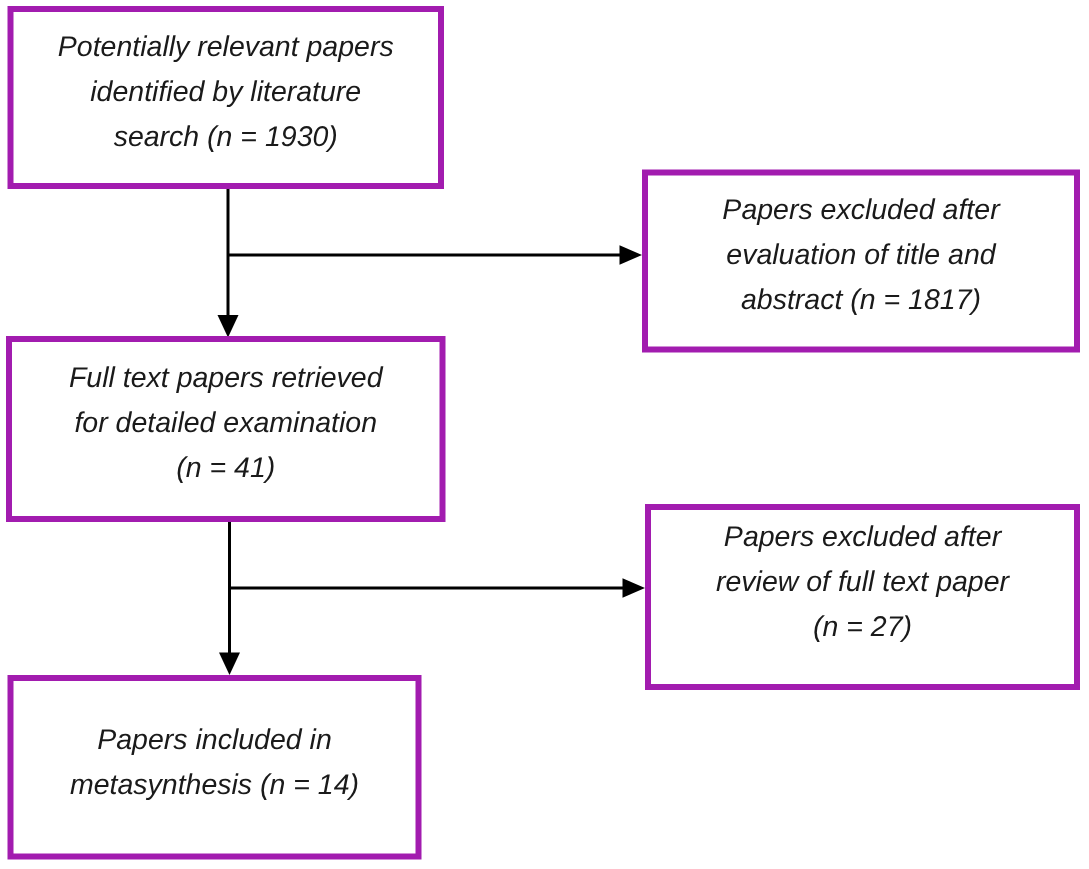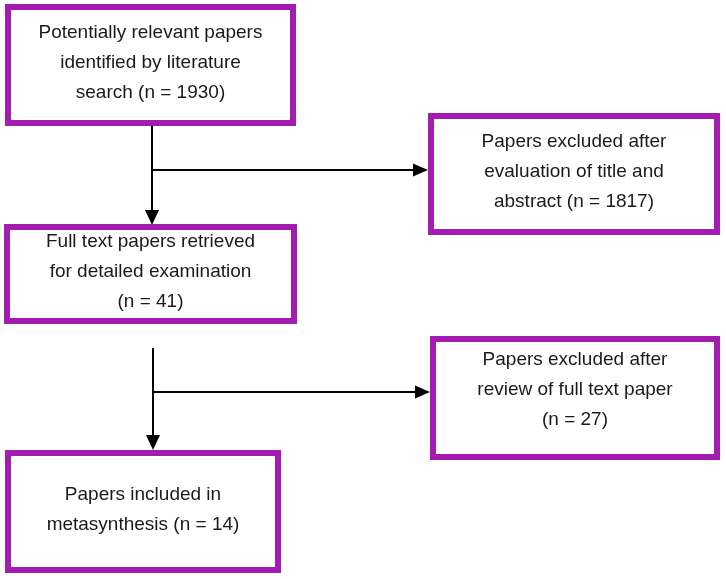--- a/index.html
+++ b/index.html
@@ -19,37 +19,38 @@
     position: absolute;
     left: 0;
     top: 0;
     width: 726px;
     height: 579px;
     pointer-events: none;
   }
   .box {
     position: absolute;
     box-sizing: border-box;
-    border: 6px solid #a21caf;
+    border: 4px solid #a21caf;
     background: #ffffff;
     display: flex;
     align-items: center;
     justify-content: center;
     text-align: center;
     padding: 4px 10px 10px 10px;
+    font-style: italic;
   }
   .box-text {
     white-space: pre-line;
     font-size: 19px;
     line-height: 30px;
     color: #1a1a1a;
   }
   .box-identified { left: 5px;   top: 4px;   width: 291px; height: 122px; }
   .box-excluded1  { left: 428px; top: 113px; width: 292px; height: 122px; }
-  .box-fulltext   { left: 4px;   top: 224px; width: 293px; height: 100px; }
+  .box-fulltext   { left: 4px;   top: 224px; width: 293px; height: 124px; }
   .box-excluded2  { left: 430px; top: 336px; width: 290px; height: 124px; padding-bottom: 22px; }
   .box-included   { left: 5px;   top: 450px; width: 276px; height: 123px; }
 </style>
 </head>
 <body>
 
 <div class="canvas">
 
   <svg class="connectors" width="726" height="579" viewBox="0 0 726 579" xmlns="http://www.w3.org/2000/svg">
     <g>

